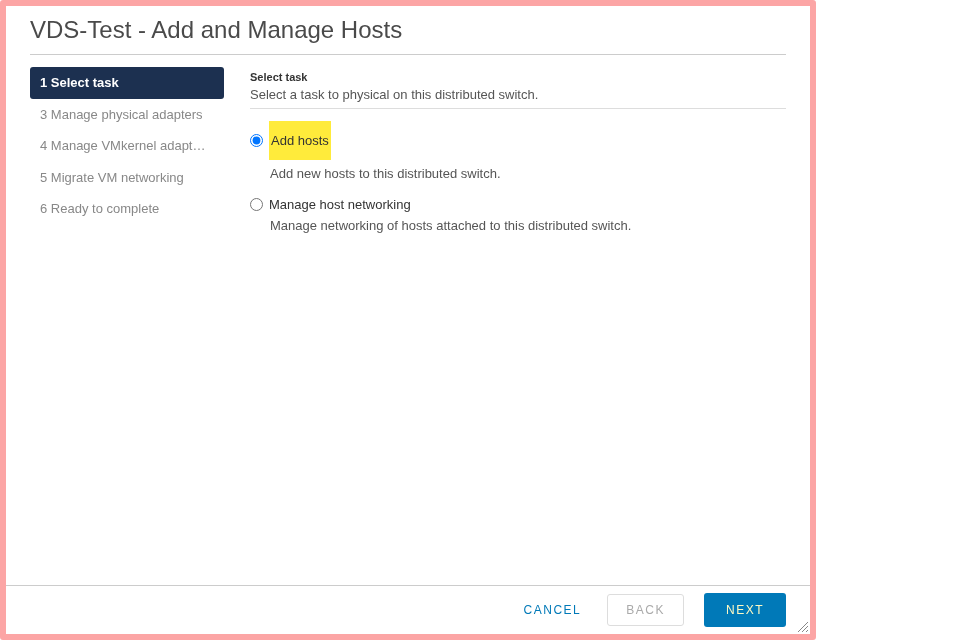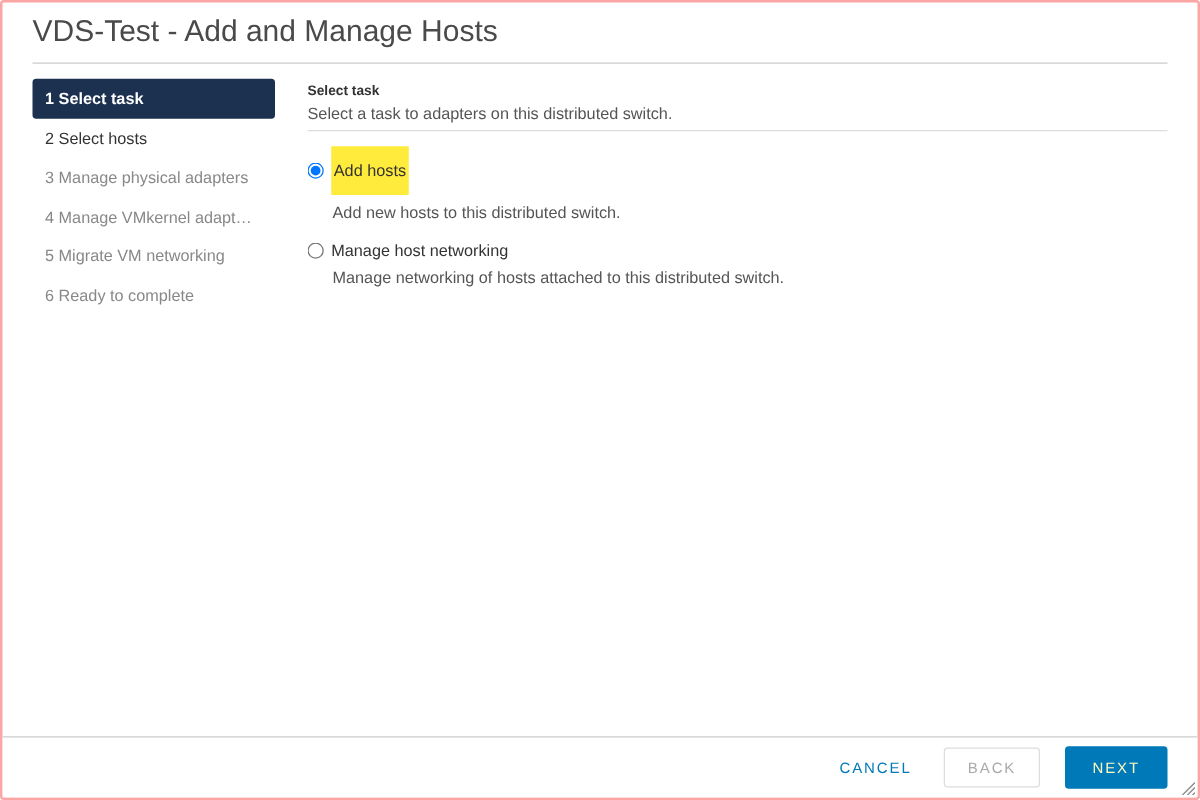--- a/index.html
+++ b/index.html
@@ -1,20 +1,20 @@
 <!DOCTYPE html>
 <html><head>
 <meta charset="utf-8">
 <style>
   * { box-sizing: border-box; }
   html, body { margin: 0; padding: 0; font-family: Arial, Helvetica, sans-serif; font-size: 13px; color: #333; background: #fff; }
   .dialog {
     position: relative;
-    width: 960px; height: 640px;
-    border: 2px solid #fca5a5;
+    width: 816px; height: 640px;
+    border: 6px solid #fca5a5;
     border-radius: 3px;
     background: #fff;
     overflow: hidden;
   }
   .title {
     font-size: 24px;
     font-weight: 300;
     color: #4a4a4a;
     padding: 10px 24px 10px 24px;
   }
@@ -146,30 +146,29 @@
 
 <div class="dialog">
 
   <div class="title">VDS-Test - Add and Manage Hosts</div>
   <hr class="hr">
 
   <div class="content">
 
     <div class="steps">
       <div class="step current">1 Select task</div>
-      <div class="step available">2 Select hosts</div>
       <div class="step">3 Manage physical adapters</div>
       <div class="step">4 Manage VMkernel adapt…</div>
       <div class="step">5 Migrate VM networking</div>
       <div class="step">6 Ready to complete</div>
     </div>
 
     <div class="main">
       <div class="main-heading">Select task</div>
-      <div class="main-subheading">Select a task to adapters on this distributed switch.</div>
+      <div class="main-subheading">Select a task to physical on this distributed switch.</div>
       <hr class="hr2">
 
       <div class="option-group">
 
         <div class="option">
           <label class="option-row">
             <input type="radio" name="task" checked="" style="">
             <span class="option-label hl">Add hosts</span>
           </label>
           <div class="option-desc">Add new hosts to this distributed switch.</div>

